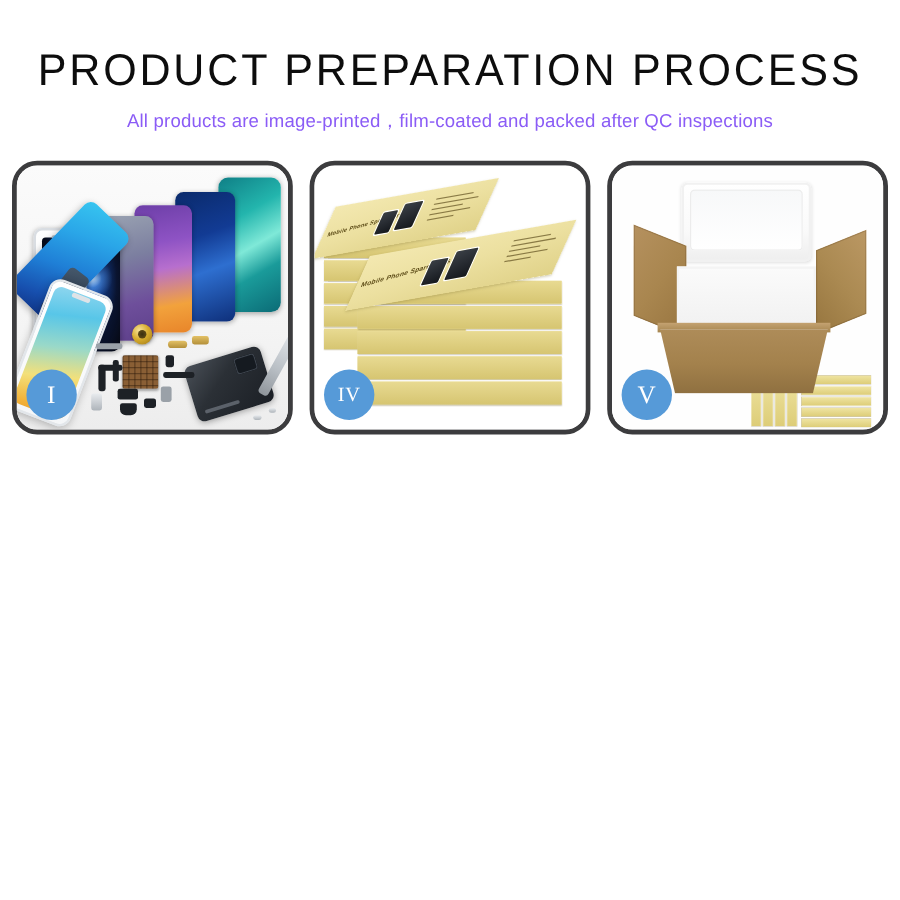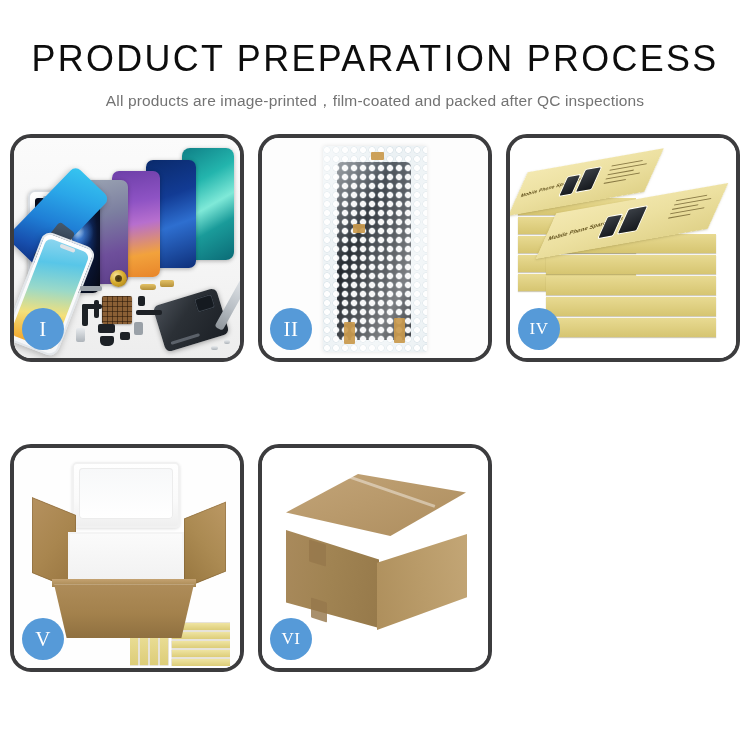--- a/index.html
+++ b/index.html
@@ -22,21 +22,21 @@
     letter-spacing: 2.4px;
     color: #0d0d0d;
     font-family: "Liberation Sans", sans-serif;
     transform: scaleX(0.97);
   }
 
   #page-subtitle {
     margin-top: 11px;
     font-size: 15.5px;
     font-weight: 400;
-    color: #737373;
+    color: #8b5cf6;
     letter-spacing: 0.15px;
   }
 
   
   #process-grid {
     margin: 22px auto 0;
     width: 740px;
     display: grid;
     grid-template-columns: repeat(3, 234px);
     grid-template-rows: repeat(2, 228px);
@@ -539,33 +539,20 @@
       <div class="prt dk" style="left:106px;top:194px;width:10px;height:8px;"></div>
       <div class="prt lt" style="left:120px;top:184px;width:9px;height:13px;border-radius:2px;"></div>
       <div class="prt dk" style="left:80px;top:162px;width:5px;height:18px;"></div>
       <div class="prt sil" style="right:22px;bottom:8px;width:7px;height:4px;border-radius:2px;"></div>
       <div class="prt sil" style="right:10px;bottom:14px;width:6px;height:4px;border-radius:2px;"></div>
       <div class="driver"></div>
     </div>
     <div class="badge">I</div>
   </div>
 
-  <div class="panel">
-    <div class="panel-photo p2">
-      <div class="bubble-bag">
-        <div class="bag-screen"></div>
-        <div class="bag-flex"></div>
-        <div class="bag-tape t1"></div>
-        <div class="bag-tape t2"></div>
-        <div class="bag-tape t3"></div>
-        <div class="bag-tape t4"></div>
-      </div>
-    </div>
-    <div class="badge">II</div>
-  </div>
 
 
   <div class="panel">
     <div class="panel-photo p4">
       <div class="stack">
         <div class="sbox col-a b1">
             <div class="side"></div>
           </div>
         <div class="sbox col-a b2">
             <div class="side"></div>
@@ -640,25 +627,14 @@
             <i class="slab"></i><i class="slab"></i><i class="slab"></i><i class="slab"></i><i class="slab"></i>
           </span>
         </div>
       </div>
       <div class="p5-rim"></div>
       <div class="p5-front"></div>
     </div>
     <div class="badge">V</div>
   </div>
 
-  <div class="panel">
-    <div class="panel-photo p6">
-      <div class="c-top"></div>
-      <div class="c-top-seam"></div>
-      <div class="c-left"></div>
-      <div class="c-right"></div>
-      <div class="c-tape t1"></div>
-      <div class="c-tape t2"></div>
-    </div>
-    <div class="badge small-num">VI</div>
-  </div>
 
 </div>
 
 </body></html>

